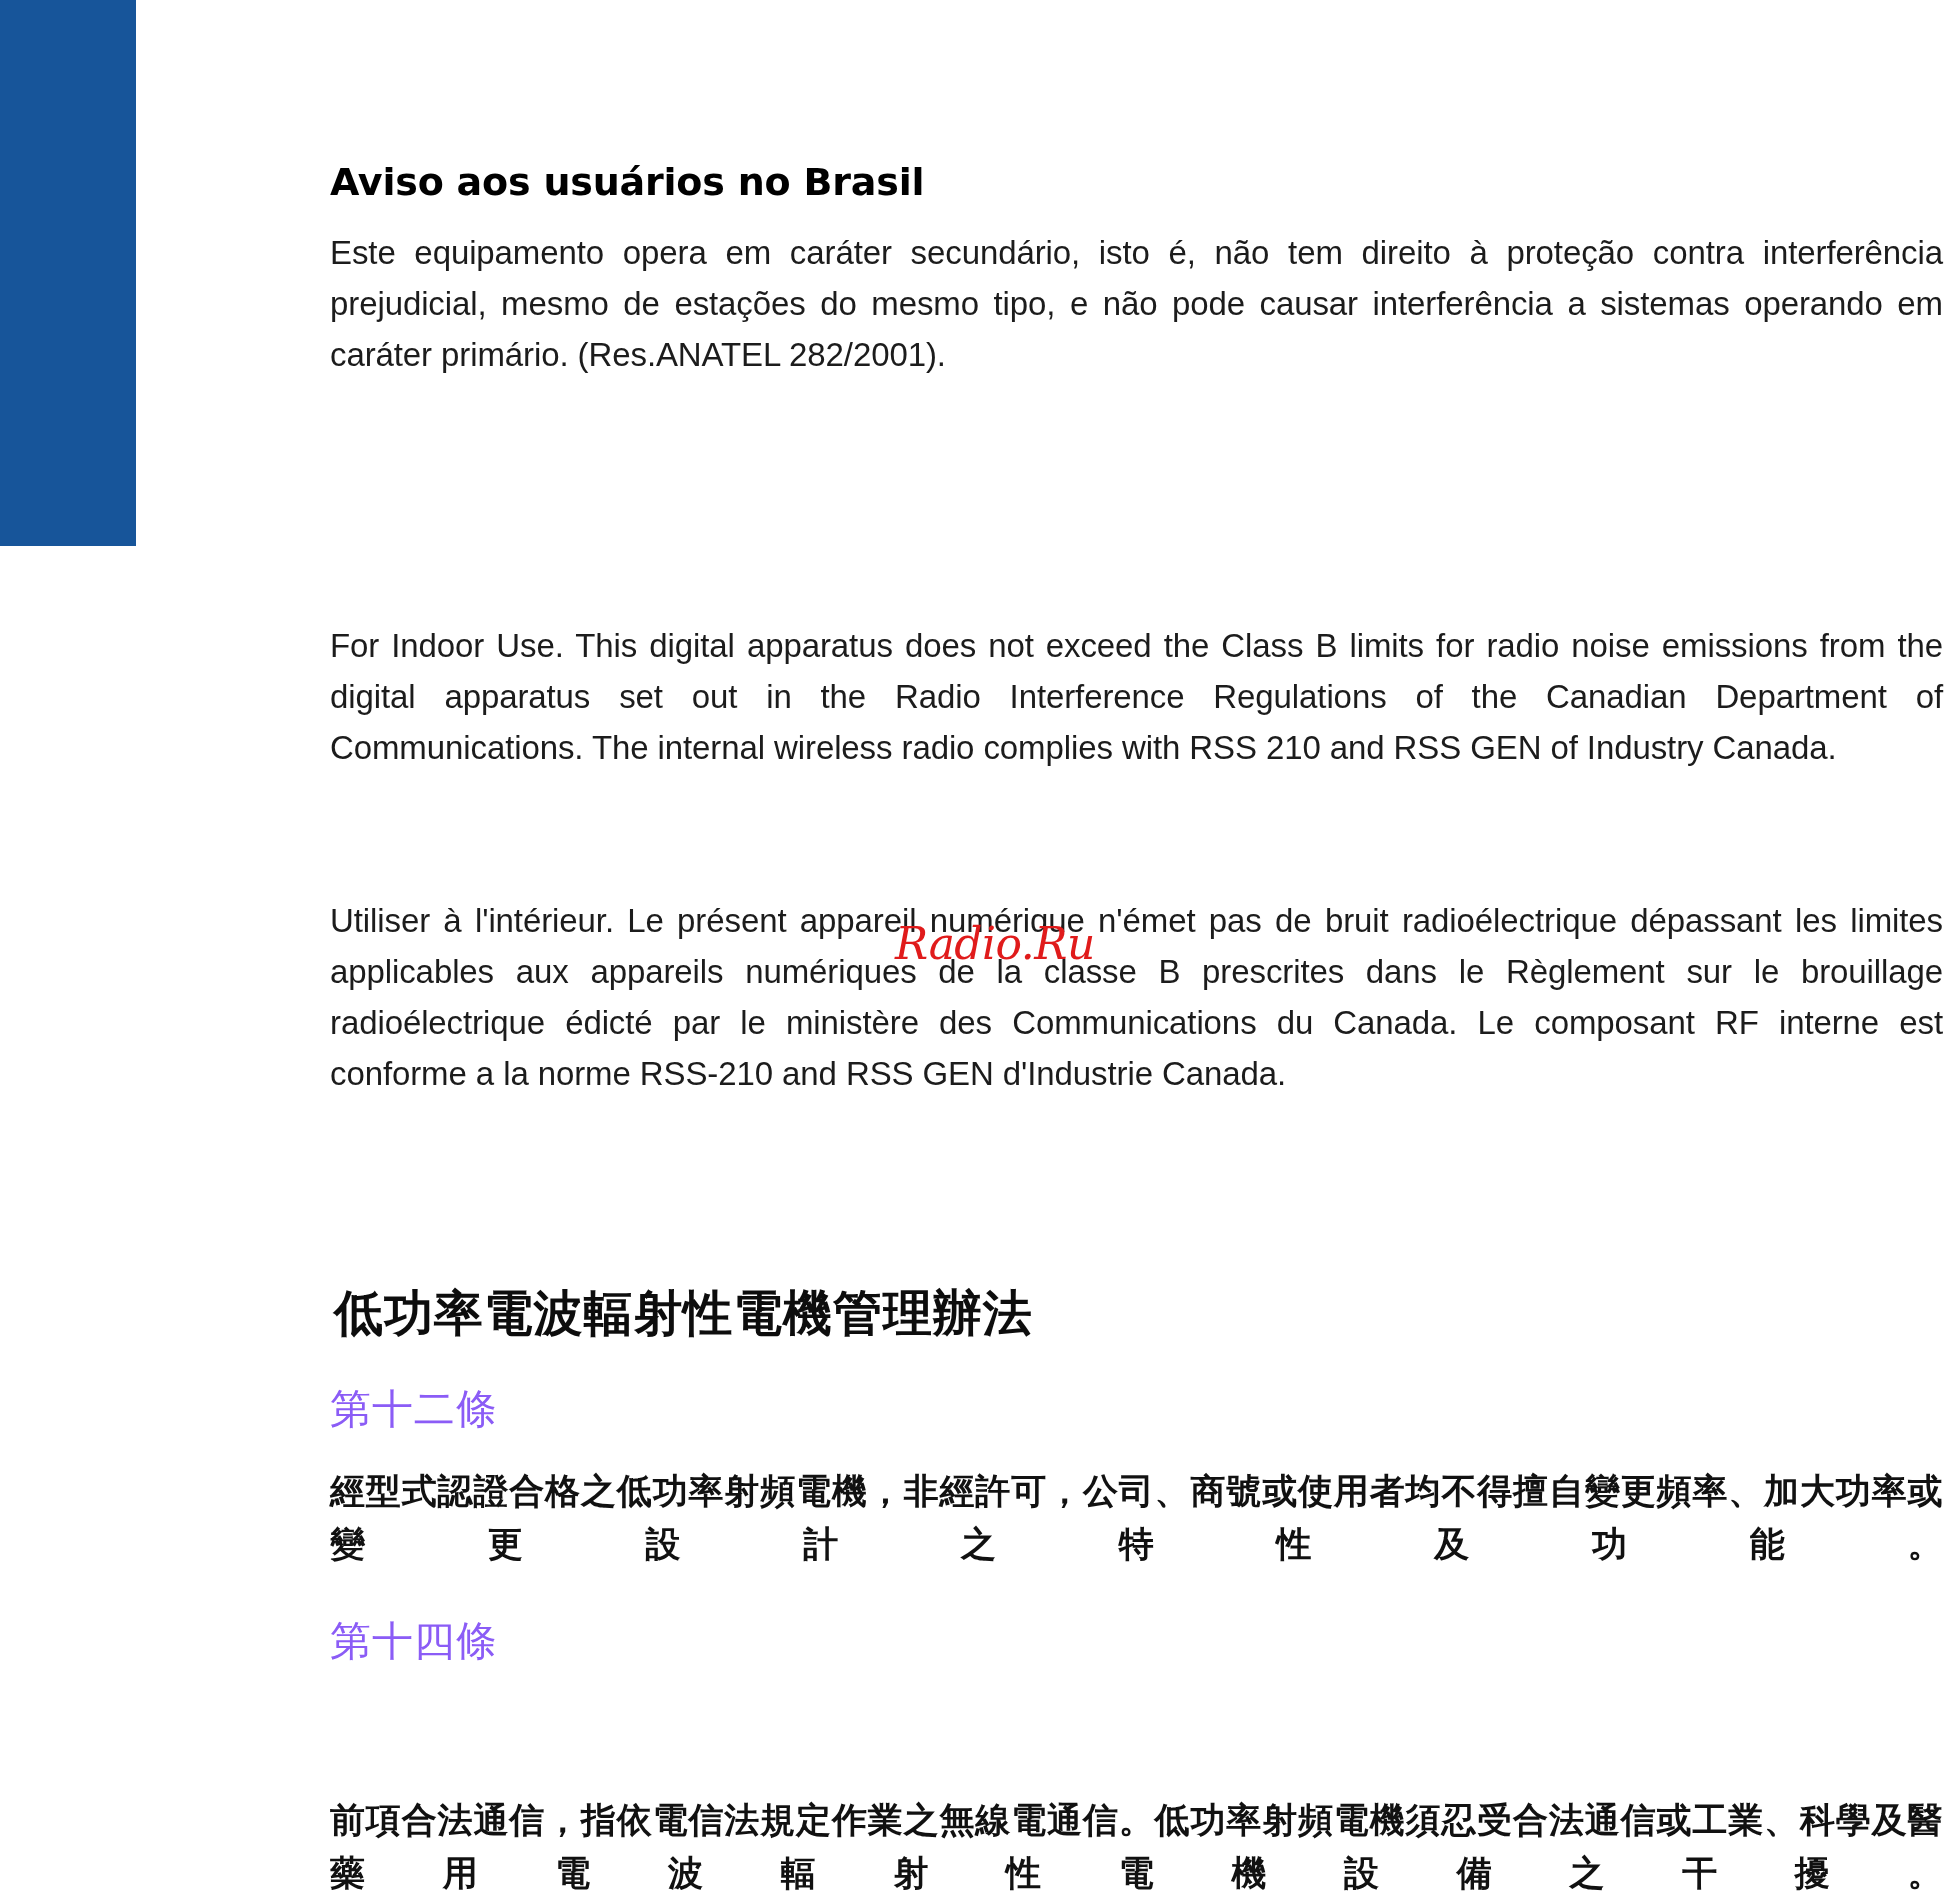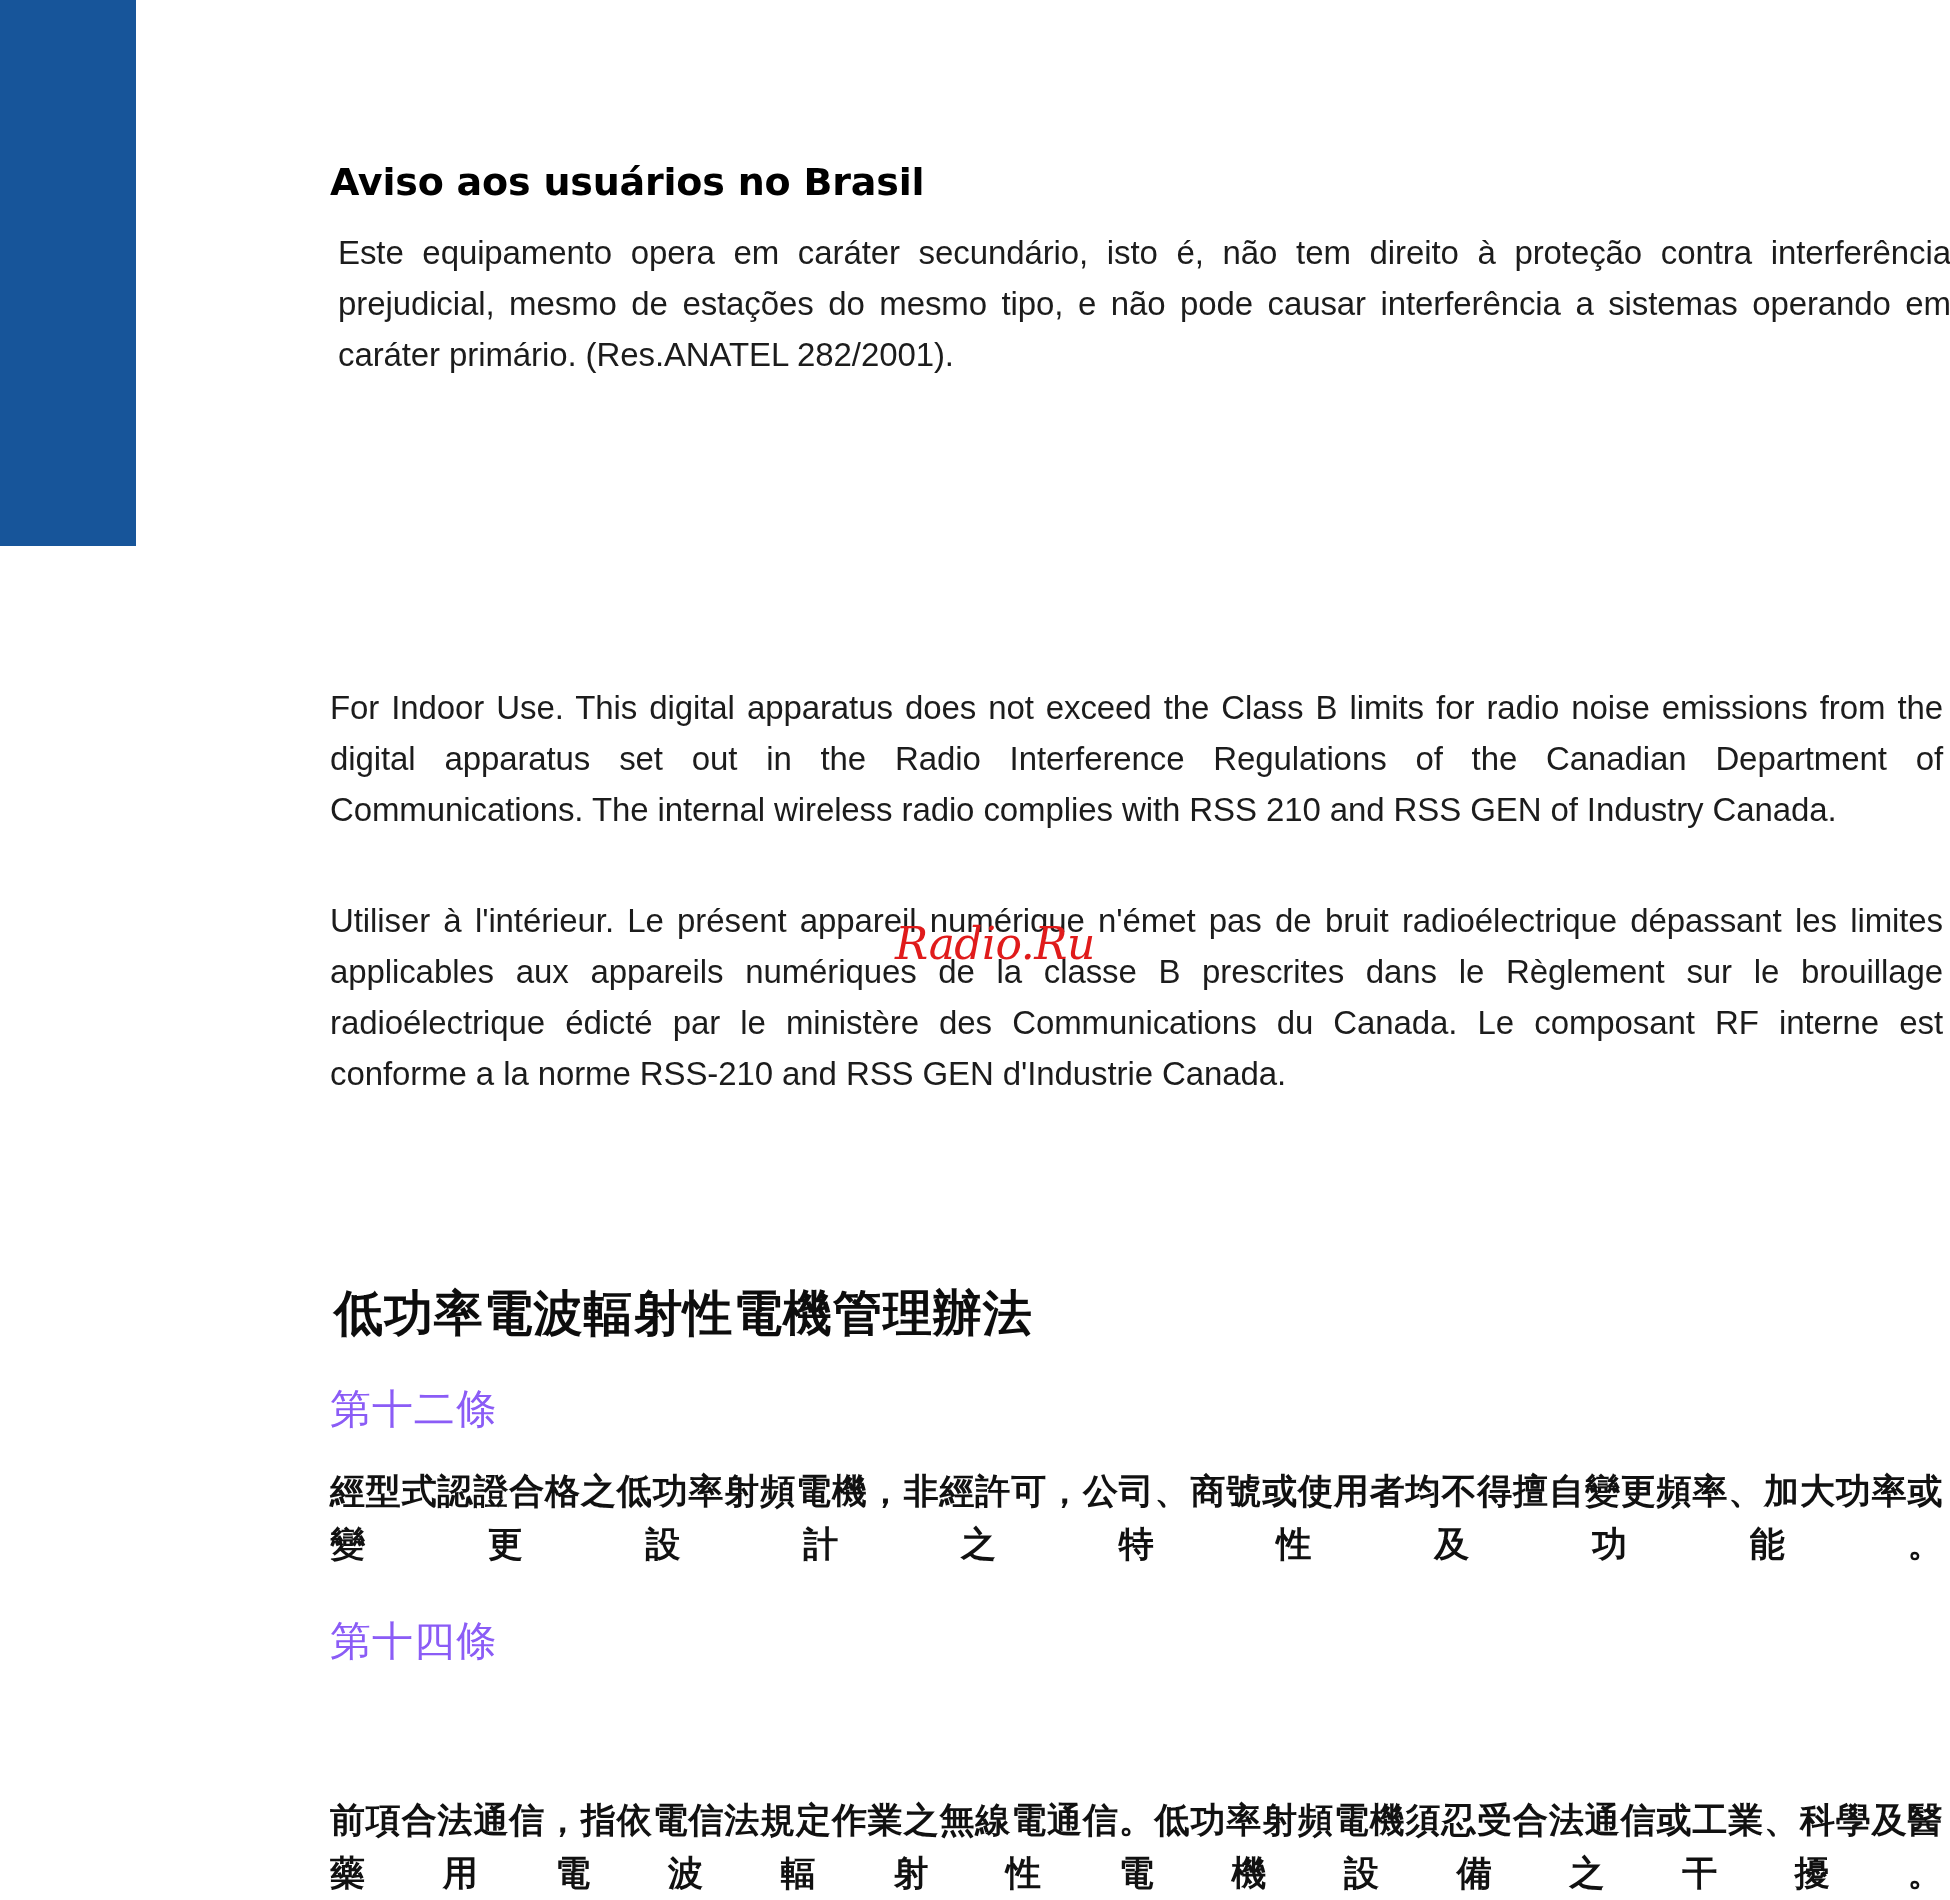--- a/index.html
+++ b/index.html
@@ -98,24 +98,24 @@
   p.cjk-body::after {
     content: "";
     display: inline-block;
     width: 100%;
   }
 
   
   .blk { position: absolute; }
 
   #brasil-heading   { left: 0;   top: 161px;  }
-  #brasil-para      { left: 8px;   top: 227px;  width: 1613px; }
+  #brasil-para      { left: 0;   top: 227px;  width: 1613px; }
 
   #canada-heading   { left: 0;   top: 586px;  }
-  #canada-para-en   { left: 0;   top: 682px;  width: 1613px; }
+  #canada-para-en   { left: 0;   top: 620px;  width: 1613px; }
   #canada-para-fr   { left: 0;   top: 895px;  width: 1613px; }
 
   #cjk-title        { left: 0;   top: 1282px; }
   #cjk-sub-12       { left: 0;   top: 1387px; }
   #cjk-para-12      { left: 0;   top: 1465px; width: 1613px; }
   #cjk-sub-14       { left: 0;   top: 1619px; }
   #cjk-para-14      { left: 0;   top: 1683px; width: 1613px; }
   #cjk-para-final   { left: 0;   top: 1794px; width: 1613px; }
 
   

